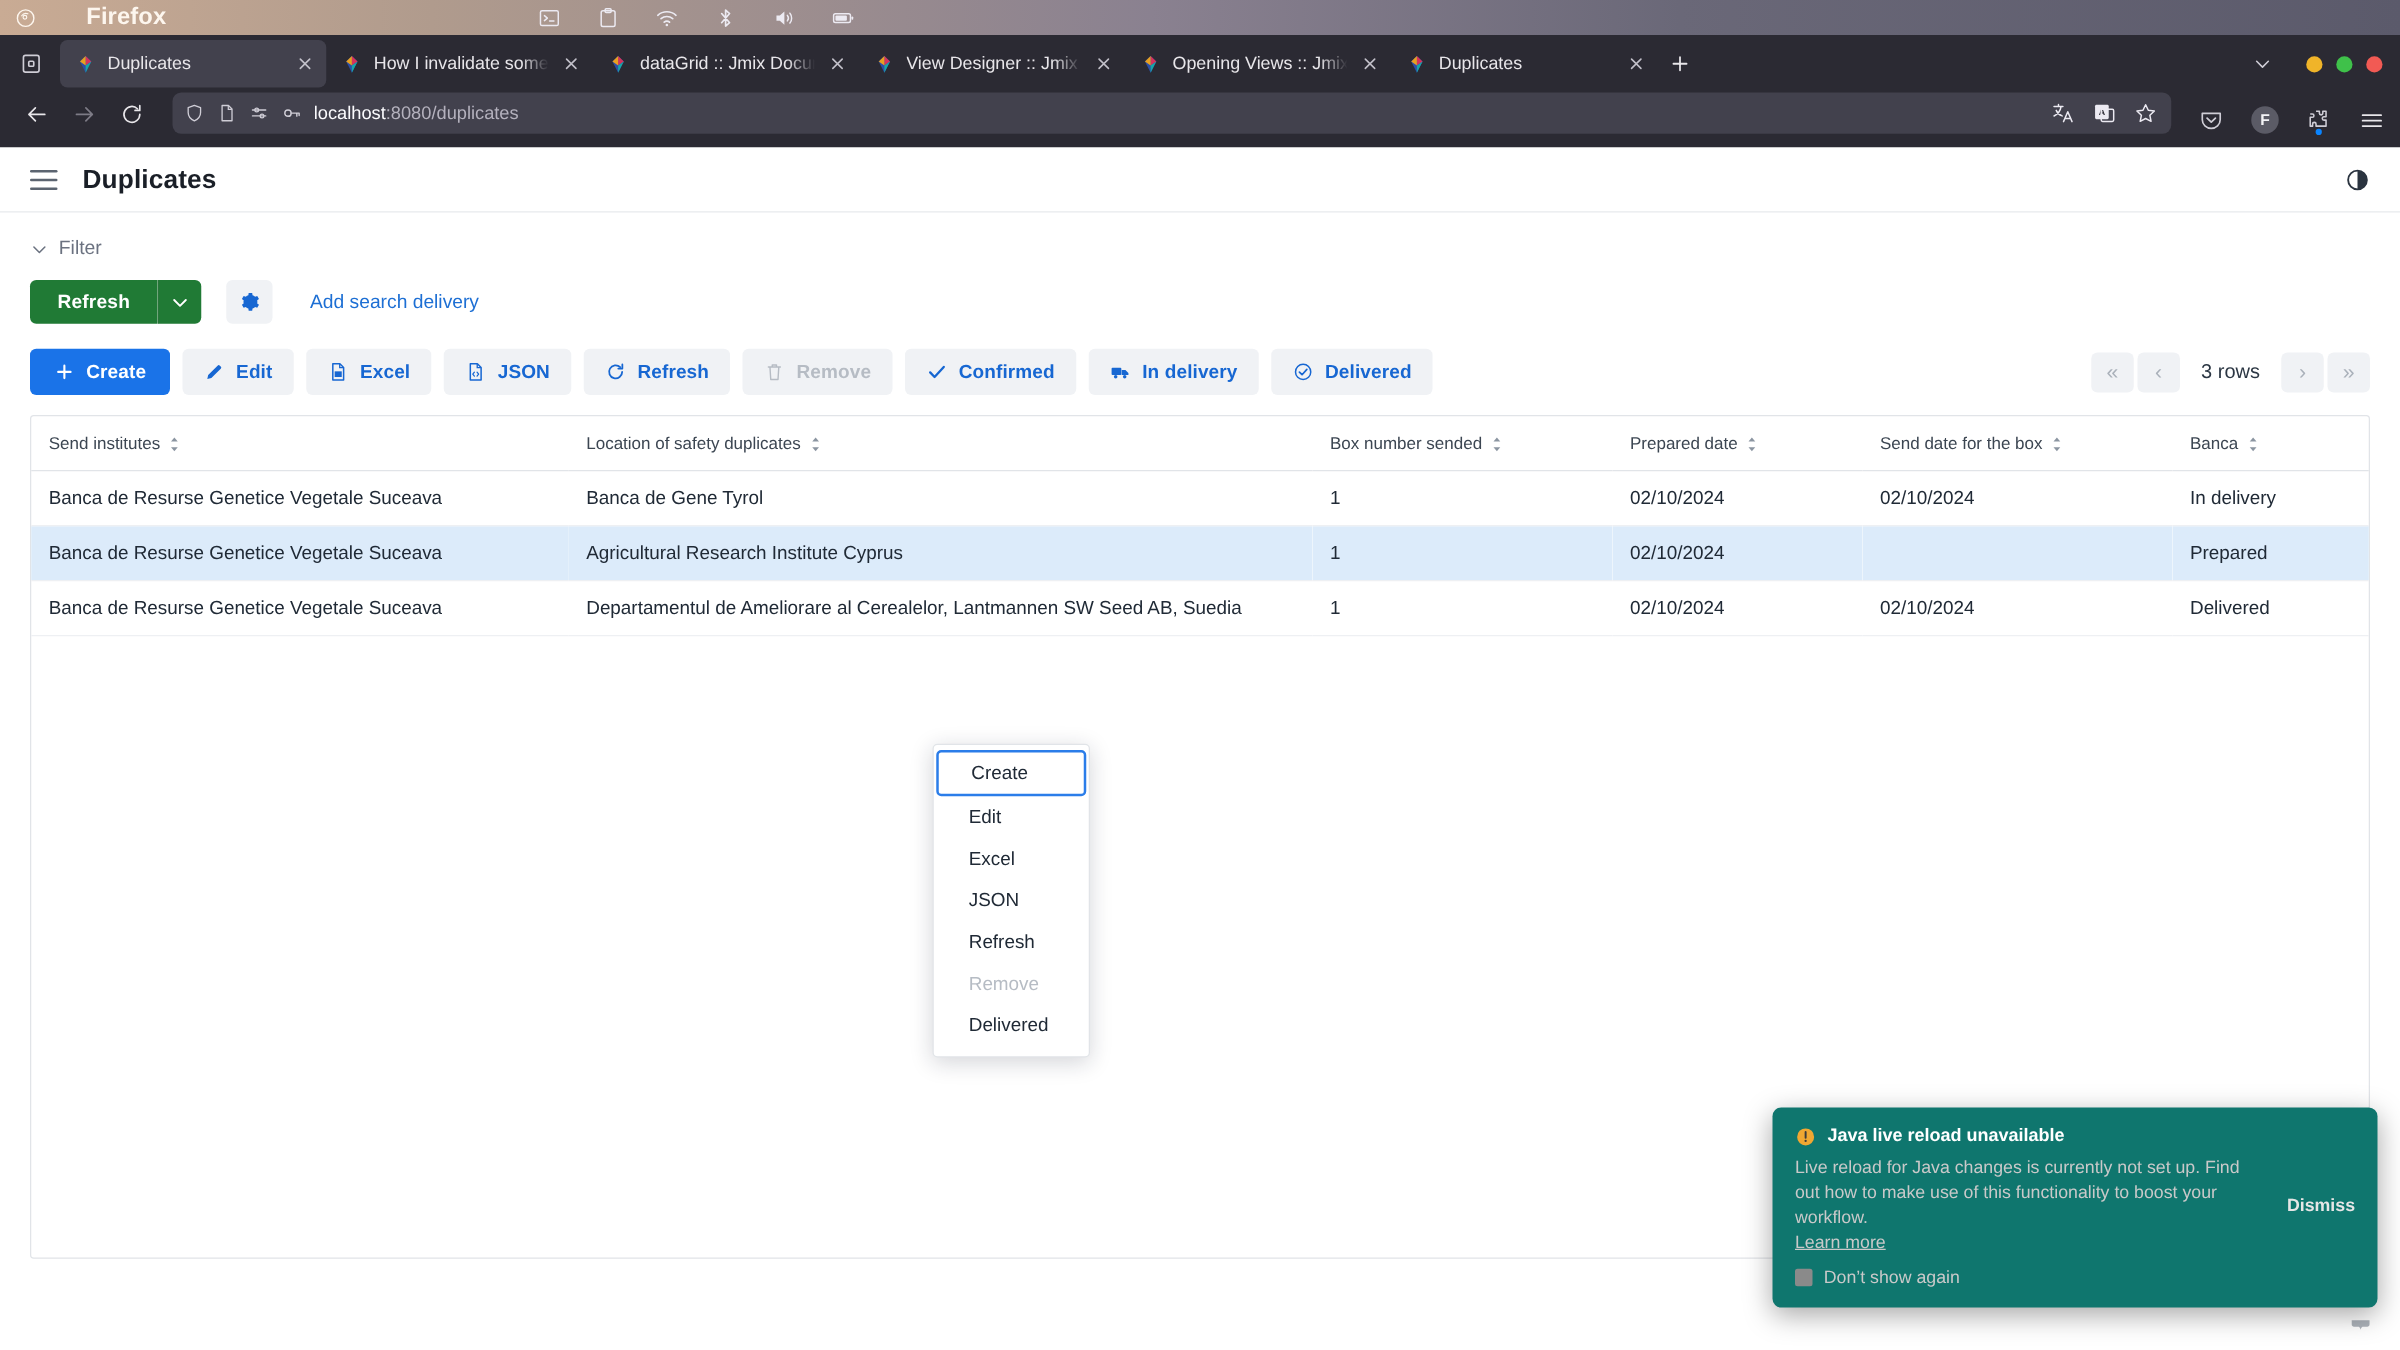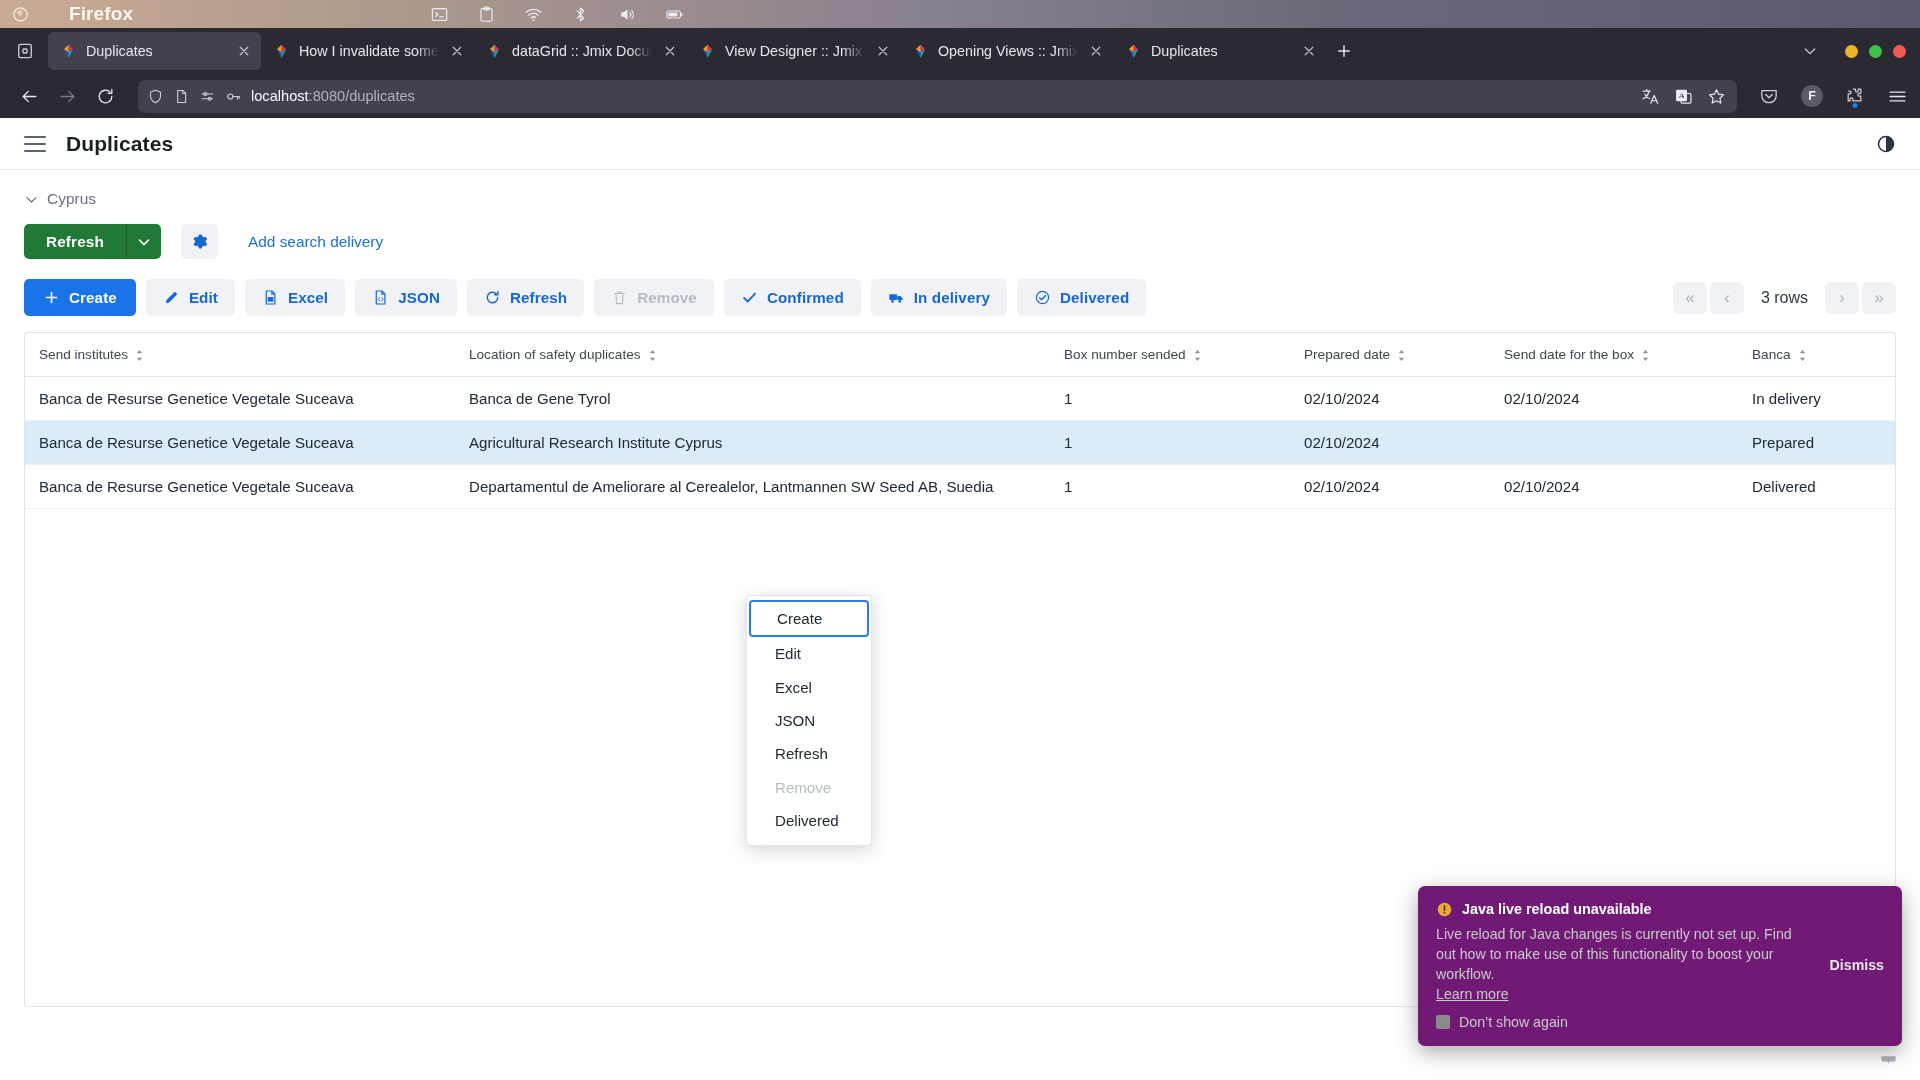--- a/index.html
+++ b/index.html
@@ -51,21 +51,21 @@
     mask-image: linear-gradient(to right, #000 calc(100% - 22px), transparent 100%);
   }
   .tab-close { width: 18px; height: 18px; flex: 0 0 18px; opacity: .92; }
   .newtab { width: 36px; height: 36px; display: flex; align-items: center; justify-content: center; flex: 0 0 auto; }
   .tabstrip-right { display: flex; align-items: center; gap: 6px; margin-left: auto; padding-left: 10px; }
   .chev-dn { width: 30px; height: 30px; display: flex; align-items: center; justify-content: center; }
   .wbtns { display: flex; align-items: center; gap: 11px; padding-left: 14px; padding-right: 6px; }
   .wbtn { width: 13px; height: 13px; border-radius: 50%; }
   .wbtn.y { background: #f0b429; } .wbtn.g { background: #3fc14a; } .wbtn.r { background: #f25a54; }
 
-  .navbar { height: 44px; display: flex; align-items: center; gap: 4px; padding: 0 12px; }
+  .navbar { height: 44px; display: flex; gap: 4px; padding: 0 12px; }
   .navbtn { width: 34px; height: 34px; display: flex; align-items: center; justify-content: center; border-radius: 5px; }
   .urlbar {
     flex: 1 1 auto; height: 33px; background: #42414d; border-radius: 7px;
     display: flex; align-items: center; gap: 9px; padding: 0 9px;
     margin-left: 12px; margin-right: 12px;
   }
   .urlbar .u-ico { width: 17px; height: 17px; flex: 0 0 17px; }
   .url-text { color: #fbfbfe; font-size: 14.6px; white-space: nowrap; }
   .url-text .dim { color: #b4b1bd; }
   .url-right { display: flex; align-items: center; gap: 14px; margin-left: auto; padding-right: 2px; }
@@ -149,21 +149,21 @@
   }
   .ctxitem {
     font-size: 15.1px; color: #202a36; padding: 8px 0 8px 28px; line-height: 1.15;
   }
   .ctxitem.hl { border: 2px solid #2b7de9; border-radius: 4px; margin: 0 2px; padding-left: 26px; }
   .ctxitem.dis { color: #b6bcc4; }
 
   
   .toast {
     position: absolute; right: 18px; bottom: 34px; width: 484px;
-    background: #701a75; border-radius: 7px; padding: 15px 18px 16px 18px;
+    background: #0f766e; border-radius: 7px; padding: 15px 18px 16px 18px;
     box-shadow: 0 6px 22px rgba(0,0,0,.35); display: flex; z-index: 50;
   }
   .toast-body { flex: 1 1 auto; min-width: 0; }
   .toast-title-row { display: flex; align-items: center; gap: 9px; }
   .warn-ico { width: 17px; height: 17px; flex: 0 0 17px; }
   .toast-title { color: #fff; font-size: 14.4px; font-weight: 700; }
   .toast-msg { color: #c9c9c9; font-size: 14.2px; line-height: 1.42; margin-top: 6px; max-width: 372px; }
   .toast-link { color: #c9c9c9; font-size: 14.2px; text-decoration: underline; display: inline-block; margin-top: 2px; }
   .toast-chk { display: flex; align-items: center; gap: 9px; margin-top: 11px; }
   .chkbox { width: 14px; height: 14px; background: #8a8a8a; border-radius: 2px; }
@@ -409,21 +409,21 @@
       <circle cx="12" cy="12" r="9" fill="none" stroke="#2b3440" stroke-width="1.8"></circle>
       <path d="M12 3a9 9 0 0 1 0 18z" fill="#2b3440"></path>
     </svg>
   </div>
 
   <div class="filter-zone">
     <div class="filter-head">
       <svg width="15" height="15" viewBox="0 0 24 24">
         <path d="M5 9l7 7 7-7" fill="none" stroke="#6b7280" stroke-width="2" stroke-linecap="round" stroke-linejoin="round"></path>
       </svg>
-      <span class="filter-label">Cyprus</span>
+      <span class="filter-label">Filter</span>
     </div>
     <div class="filter-ctl">
       <div style="display:flex">
         <button class="btn-refresh-main">Refresh</button>
         <button class="btn-refresh-split">
           <svg width="16" height="16" viewBox="0 0 24 24">
             <path d="M5 9l7 7 7-7" fill="none" stroke="#fff" stroke-width="2.3" stroke-linecap="round" stroke-linejoin="round"></path>
           </svg>
         </button>
       </div>

